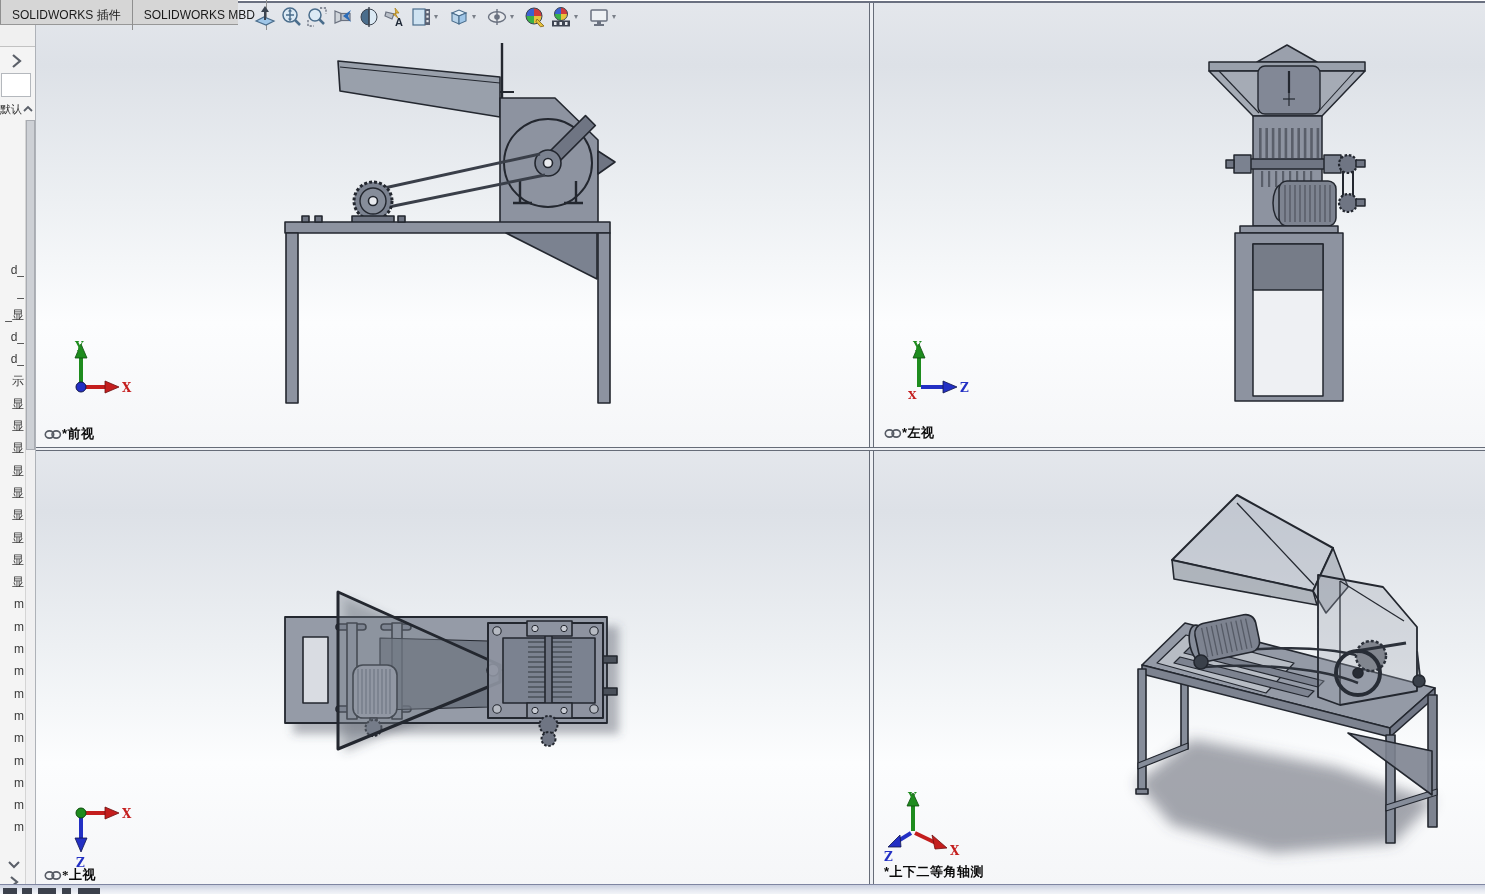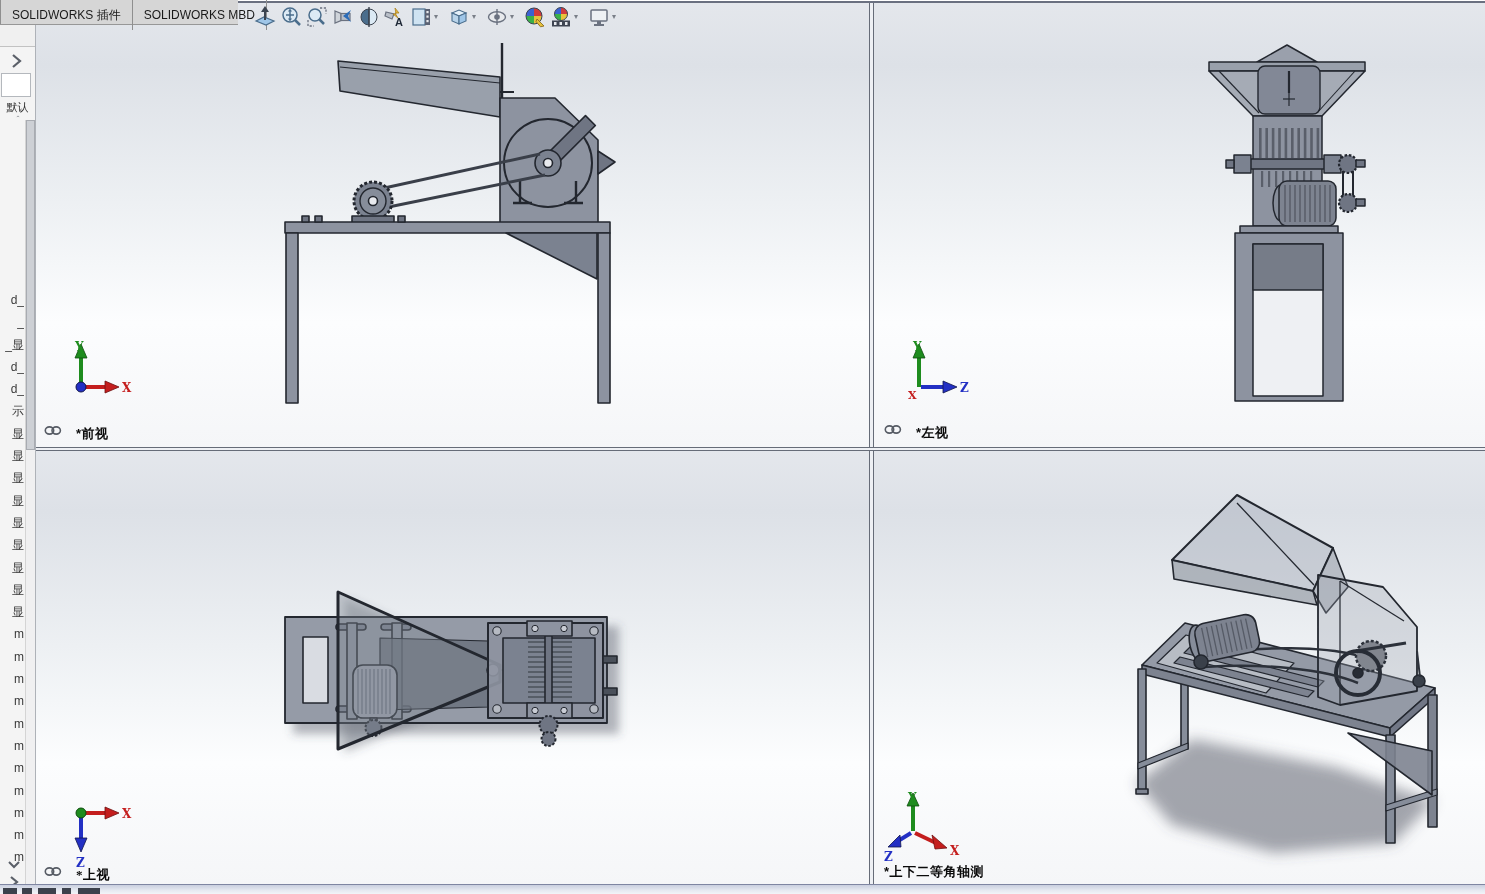--- a/index.html
+++ b/index.html
@@ -18,21 +18,21 @@
 
   .top-line { position:absolute; left:237px; top:1px; width:1248px; height:2px; background:#6a7080; }
   .divider-v { position:absolute; left:869px; top:3px; width:5px; height:881px;
     background:#eef0f4; border-left:1.5px solid #666c78; border-right:1.5px solid #666c78; }
   .divider-h { position:absolute; left:36px; top:447px; width:1449px; height:4px;
     background:#eef0f4; border-top:1.5px solid #666c78; border-bottom:1.5px solid #666c78; }
   .split-handle { position:absolute; left:27px; top:444px; width:9px; height:9px; border-radius:50%;
     background:#d4d7dc; border:1px solid #8a8f98; }
 
   
-  .vp-label { position:absolute; display:flex; gap:14px;
+  .vp-label { position:absolute; display:flex; align-items:center; gap:0;
     font-size:13px; font-weight:bold; color:#0a0a0a; letter-spacing:0.5px; }
   .vp1 .vp-label { left:8px;  bottom:4px; }
   .vp2 .vp-label { left:10px; bottom:5px;margin-top:44px; }
   .vp3 .vp-label { left:8px;  bottom:0px;font-family:Liberation Serif, serif; }
   .vp4 .vp-label { left:10px; bottom:3px;margin-top:21px; }
   .triad { position:absolute; }
 
   
   .tabbar { position:absolute; left:0; top:0; width:238px; height:25px; display:flex;
     background:#d6d6d6; border-bottom:1px solid #979797; }
@@ -48,26 +48,26 @@
 
   
   .left-panel { position:absolute; left:0; top:25px; width:36px; height:869px;
     background:#f4f4f4; border-right:1px solid #aeb2b8; }
   .lp-box1 { position:absolute; left:0; top:0; width:35px; height:22px; background:#f0f0f0;
     border-bottom:1px solid #c2c2c2; }
   .lp-flyout { position:absolute; left:4px; top:26px; width:24px; height:20px; }
   .lp-input { position:absolute; left:1px; top:48px; width:30px; height:24px; background:#fff;
     border:1px solid #b4b8bd; }
   .lp-config { position:absolute; left:0px; top:75px; width:35px; height:18px; display:flex;
-    align-items:center; font-size:11px; color:#333; overflow:hidden;flex-direction:column; }
+    align-items:center; font-size:11px; color:#333; overflow:hidden; }
   .lp-scroll { position:absolute; left:25px; top:95px; width:10px; height:774px;
     background:#f0f0f1; border-left:1px solid #d4d4d4; }
   .lp-thumb { position:absolute; left:0px; top:0px; width:9px; height:330px;
     background:#cdd0d5; border:1px solid #a8abb1; }
-  .lp-tree { position:absolute; left:0; top:264px; width:24px; overflow:hidden; }
+  .lp-tree { position:absolute; left:0; top:234px; width:24px; overflow:hidden; }
   .lp-row { height:22.3px; line-height:22.3px; font-size:12px; color:#3a3a3a;
     text-align:right; white-space:nowrap; overflow:hidden; }
   .lp-chev-bottom { position:absolute; left:6px; top:832px; }
   .lp-flyout2 { position:absolute; left:6px; top:850px; }
 
   
   .bottom-strip { position:absolute; left:0; top:884px; width:1485px; height:10px;
     background:linear-gradient(180deg,#c9cfdf 0%,#e6e9f1 60%,#f2f4f8 100%);
     border-top:1px solid #7f86a2; }
   .bs-frag { position:absolute; top:3px; height:6px; background:#3c414c; }

